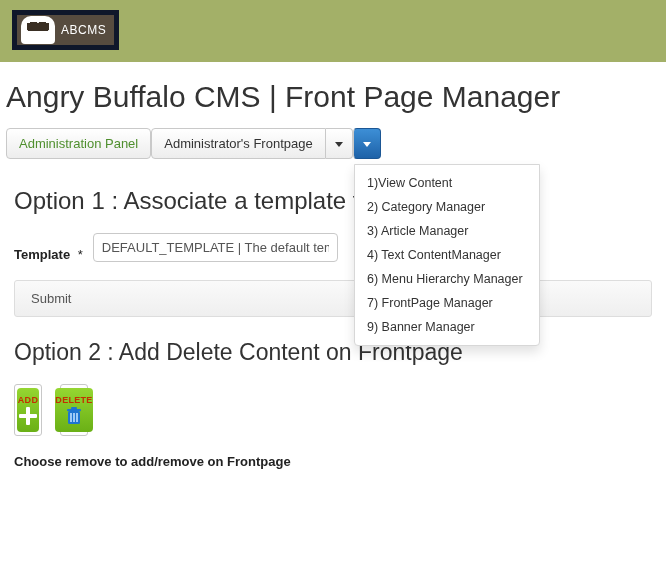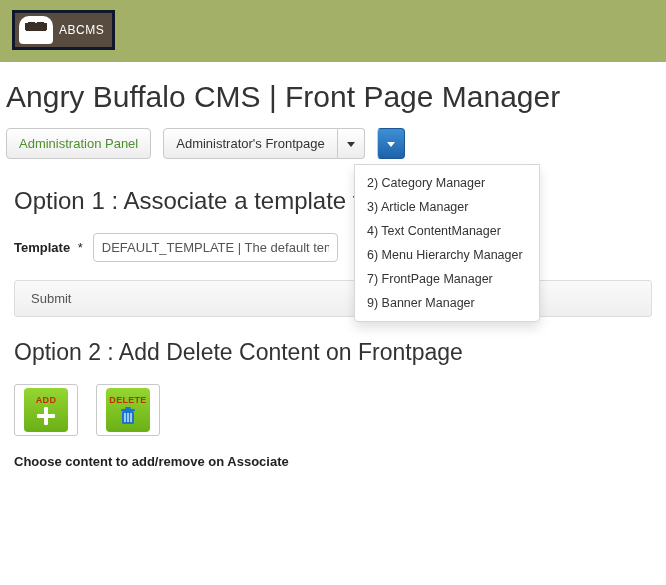--- a/index.html
+++ b/index.html
@@ -16,21 +16,21 @@
     height: 62px;
   }
   .logo {
     background: #574c3f;
     color: #fff;
     display: inline-flex;
     align-items: center;
     padding: 4px 8px 4px 4px;
     gap: 6px;
     height: 40px;
-    border: 3px solid #0f172a;
+    border: 5px solid #0f172a;
   }
   .logo-icon {
     background: #fff;
     border-radius: 10px 10px 4px 4px;
     width: 34px;
     height: 28px;
     position: relative;
   }
   .logo-icon::after {
     content: "";
@@ -42,21 +42,21 @@
   }
   .logo-text { font-size: 12px; letter-spacing: 0.5px; }
   h1.page-title {
     font-weight: 400;
     font-size: 30px;
     margin: 18px 6px 14px 6px;
     color: #333;
   }
   .nav {
     display: flex;
-    gap: 12px;
+    gap: 0;
     padding: 0 6px 6px 6px;
     position: relative;
   }
   .btn {
     border: 1px solid #c9c9c9;
     background: linear-gradient(#ffffff, #ededed);
     color: #333;
     font-size: 13px;
     padding: 7px 12px;
     border-radius: 4px;
@@ -107,21 +107,21 @@
   }
   h2.option-title {
     font-weight: 400;
     font-size: 24px;
     color: #333;
     margin: 22px 0 18px 0;
   }
   h2.opt2 { font-size: 23px; }
   .field-row {
     display: flex;
-    align-items: center;
+    align-items: flex-end;
     gap: 10px;
     margin-bottom: 18px;
   }
   .field-label { font-size: 13px; font-weight: 700; color: #222; }
   .req { color: #222; margin-left: 4px; font-weight: 400; }
   .select {
     font-family: inherit;
     font-size: 13px;
     padding: 6px 8px;
     border: 1px solid #c9c9c9;
@@ -135,21 +135,21 @@
     border: 1px solid #ddd;
     background: linear-gradient(#fafafa, #efefef);
     border-radius: 3px;
     padding: 10px 16px;
     font-size: 13px;
     color: #555;
     cursor: pointer;
   }
   .icon-btns { display: flex; gap: 18px; margin: 6px 0 18px 0; }
   .icon-btn {
-    width: 64px; height: 52px;
+    width: 28px; height: 52px;
     border: 1px solid #c8c8c8;
     border-radius: 3px;
     background: #fff;
     padding: 2px;
     cursor: pointer;
     display: flex; align-items: center; justify-content: center;
   }
   .icon-inner {
     width: 44px; height: 44px;
     border-radius: 4px;
@@ -195,20 +195,21 @@
   <span class="btn-group">
     <button class="btn">Administrator's Frontpage</button>
     <button class="btn"><span class="caret"></span></button>
   </span>
 
   <span class="btn-group">
     <button class="btn btn-primary"><span class="caret"></span></button>
   </span>
 
   <div class="dropdown">
+    <div class="dropdown-item">1)View Content</div>
     <div class="dropdown-item">2) Category Manager</div>
     <div class="dropdown-item">3) Article Manager</div>
     <div class="dropdown-item">4) Text ContentManager</div>
     <div class="dropdown-item">6) Menu Hierarchy Manager</div>
     <div class="dropdown-item">7) FrontPage Manager</div>
     <div class="dropdown-item">9) Banner Manager</div>
   </div>
 </div>
 
 <div class="section">
@@ -241,13 +242,13 @@
           <rect x="6" y="1" width="6" height="2.2" rx="1" fill="#1e75d0"></rect>
           <rect x="5.2" y="7" width="1.6" height="9" fill="#bfe0ff"></rect>
           <rect x="8.2" y="7" width="1.6" height="9" fill="#bfe0ff"></rect>
           <rect x="11.2" y="7" width="1.6" height="9" fill="#bfe0ff"></rect>
         </svg>
       </div>
     </div>
   </div>
 </div>
 
-<div class="prompt">Choose content to add/remove on Associate</div>
+<div class="prompt">Choose remove to add/remove on Frontpage</div>
 
 </body></html>

